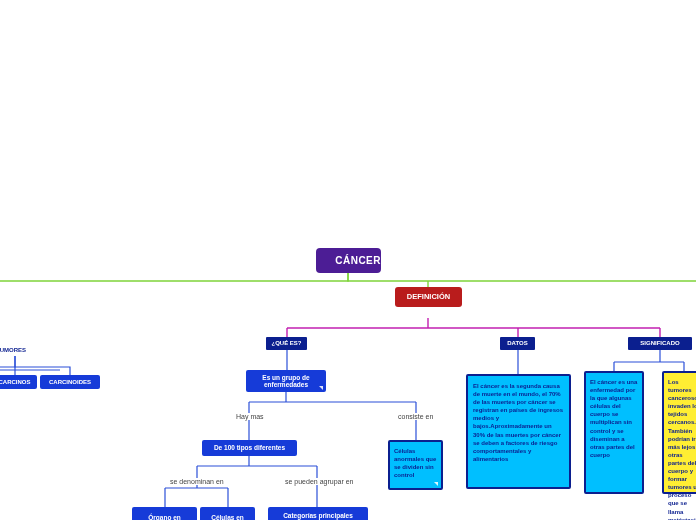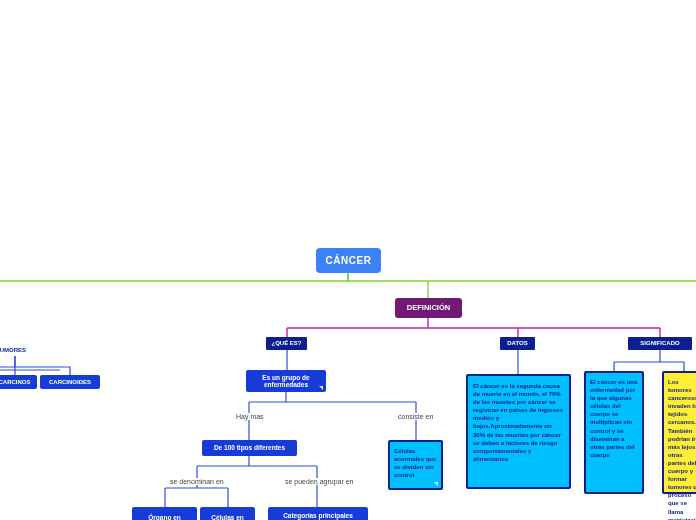--- a/index.html
+++ b/index.html
@@ -45,28 +45,29 @@
     right: 3px;
     bottom: 2px;
     width: 0;
     height: 0;
     border-left: 4px solid transparent;
     border-top: 4px solid rgba(255,255,255,0.85);
   }
   
   #root-node {
     left: 316px; top: 248px; width: 65px; height: 25px;
-    background: #3b82f6;
+    background: #4c1d95;
     border-radius: 4px;
     font-size: 10px;
     letter-spacing: 0.5px;
+    justify-content: flex-end;
   }
   #def-node {
-    left: 395px; top: 298px; width: 67px; height: 20px;
-    background: #701a75;
+    left: 395px; top: 287px; width: 67px; height: 20px;
+    background: #b91c1c;
     border-radius: 3px;
     font-size: 7.5px;
   }
   #queses-node {
     left: 266px; top: 337px; width: 41px; height: 13px;
     background: #0b1f8f;
     font-size: 6px;
     border-radius: 1px;
   }
   #datos-node {

